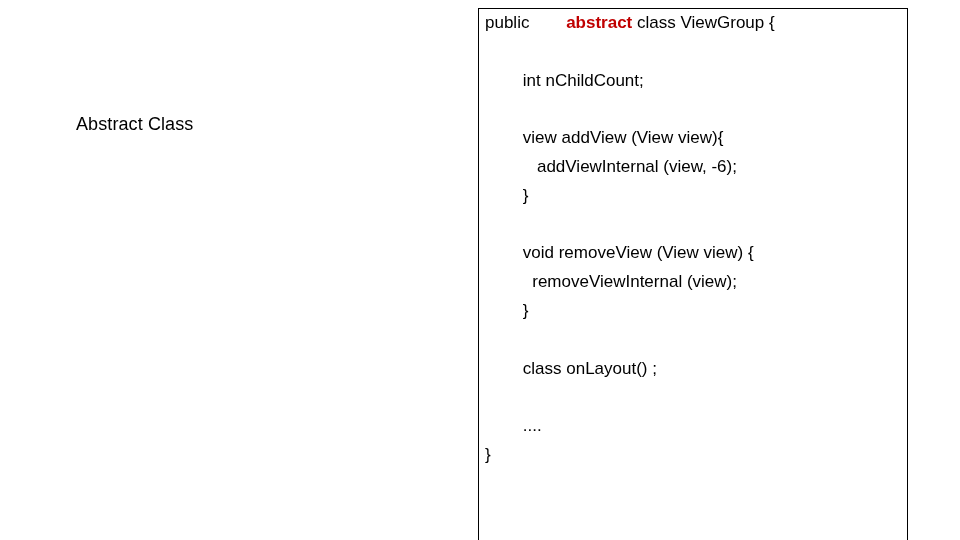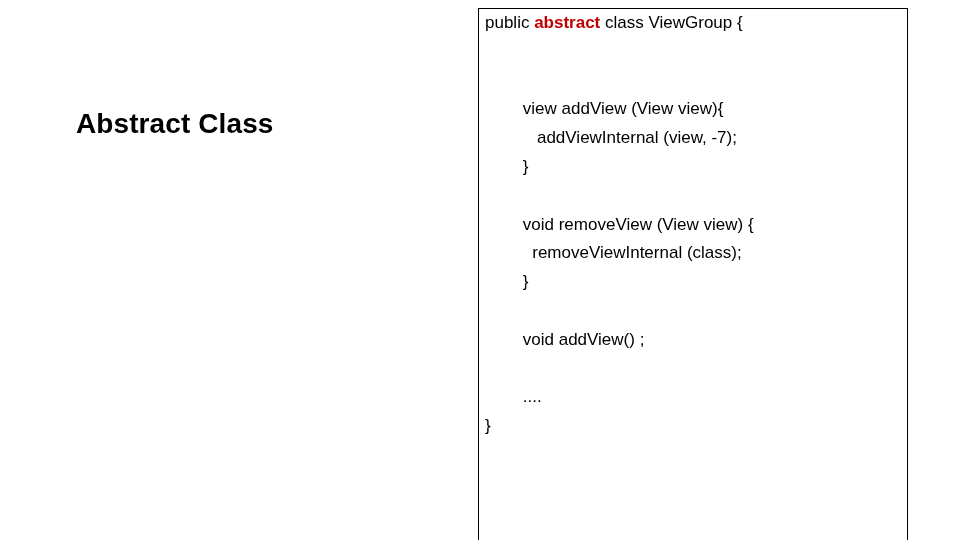--- a/index.html
+++ b/index.html
@@ -24,23 +24,23 @@
     width: 960px;
     height: 540px;
     background: #ffffff;
   }
 
   
   #caption {
     position: absolute;
     left: 76px;
     top: 107px;
-    font-size: 28px;
+    font-size: 18px;
     line-height: 34px;
-    font-weight: 700;
+    font-weight: 400;
     color: #000000;
     white-space: nowrap;
     letter-spacing: 0.1px;
   }
 
   
   #code-box {
     position: absolute;
     left: 478px;
     top: 8px;
@@ -72,44 +72,46 @@
     font-size: 17px;
   }
 
   .code-line.blank {
     height: 28.8px;
   }
 
   .kw-abstract {
     color: #C00000;
     font-weight: bold;
+    margin-left: 32px;
   }
 
   
 </style>
 </head>
 <body>
 
 <div id="slide">
 
   <div id="caption">Abstract Class</div>
 
   <div id="code-box">
     <div id="code-body">
         <div class="code-line">public <span class="kw-abstract">abstract</span> class ViewGroup {</div>
         <div class="code-line blank">&nbsp;</div>
+        <div class="code-line">        int nChildCount;</div>
         <div class="code-line blank">&nbsp;</div>
         <div class="code-line">        view addView (View view){</div>
-        <div class="code-line">           addViewInternal (view, -7);</div>
+        <div class="code-line">           addViewInternal (view, -6);</div>
         <div class="code-line">        }</div>
         <div class="code-line blank">&nbsp;</div>
         <div class="code-line">        void removeView (View view) {</div>
-        <div class="code-line">          removeViewInternal (class);</div>
+        <div class="code-line">          removeViewInternal (view);</div>
         <div class="code-line">        }</div>
         <div class="code-line blank">&nbsp;</div>
-        <div class="code-line">        void addView() ;</div>
+        <div class="code-line">        class onLayout() ;</div>
         <div class="code-line blank">&nbsp;</div>
         <div class="code-line">        ....</div>
         <div class="code-line">}</div>
       </div>
   </div>
 
 </div>
 
 </body></html>

